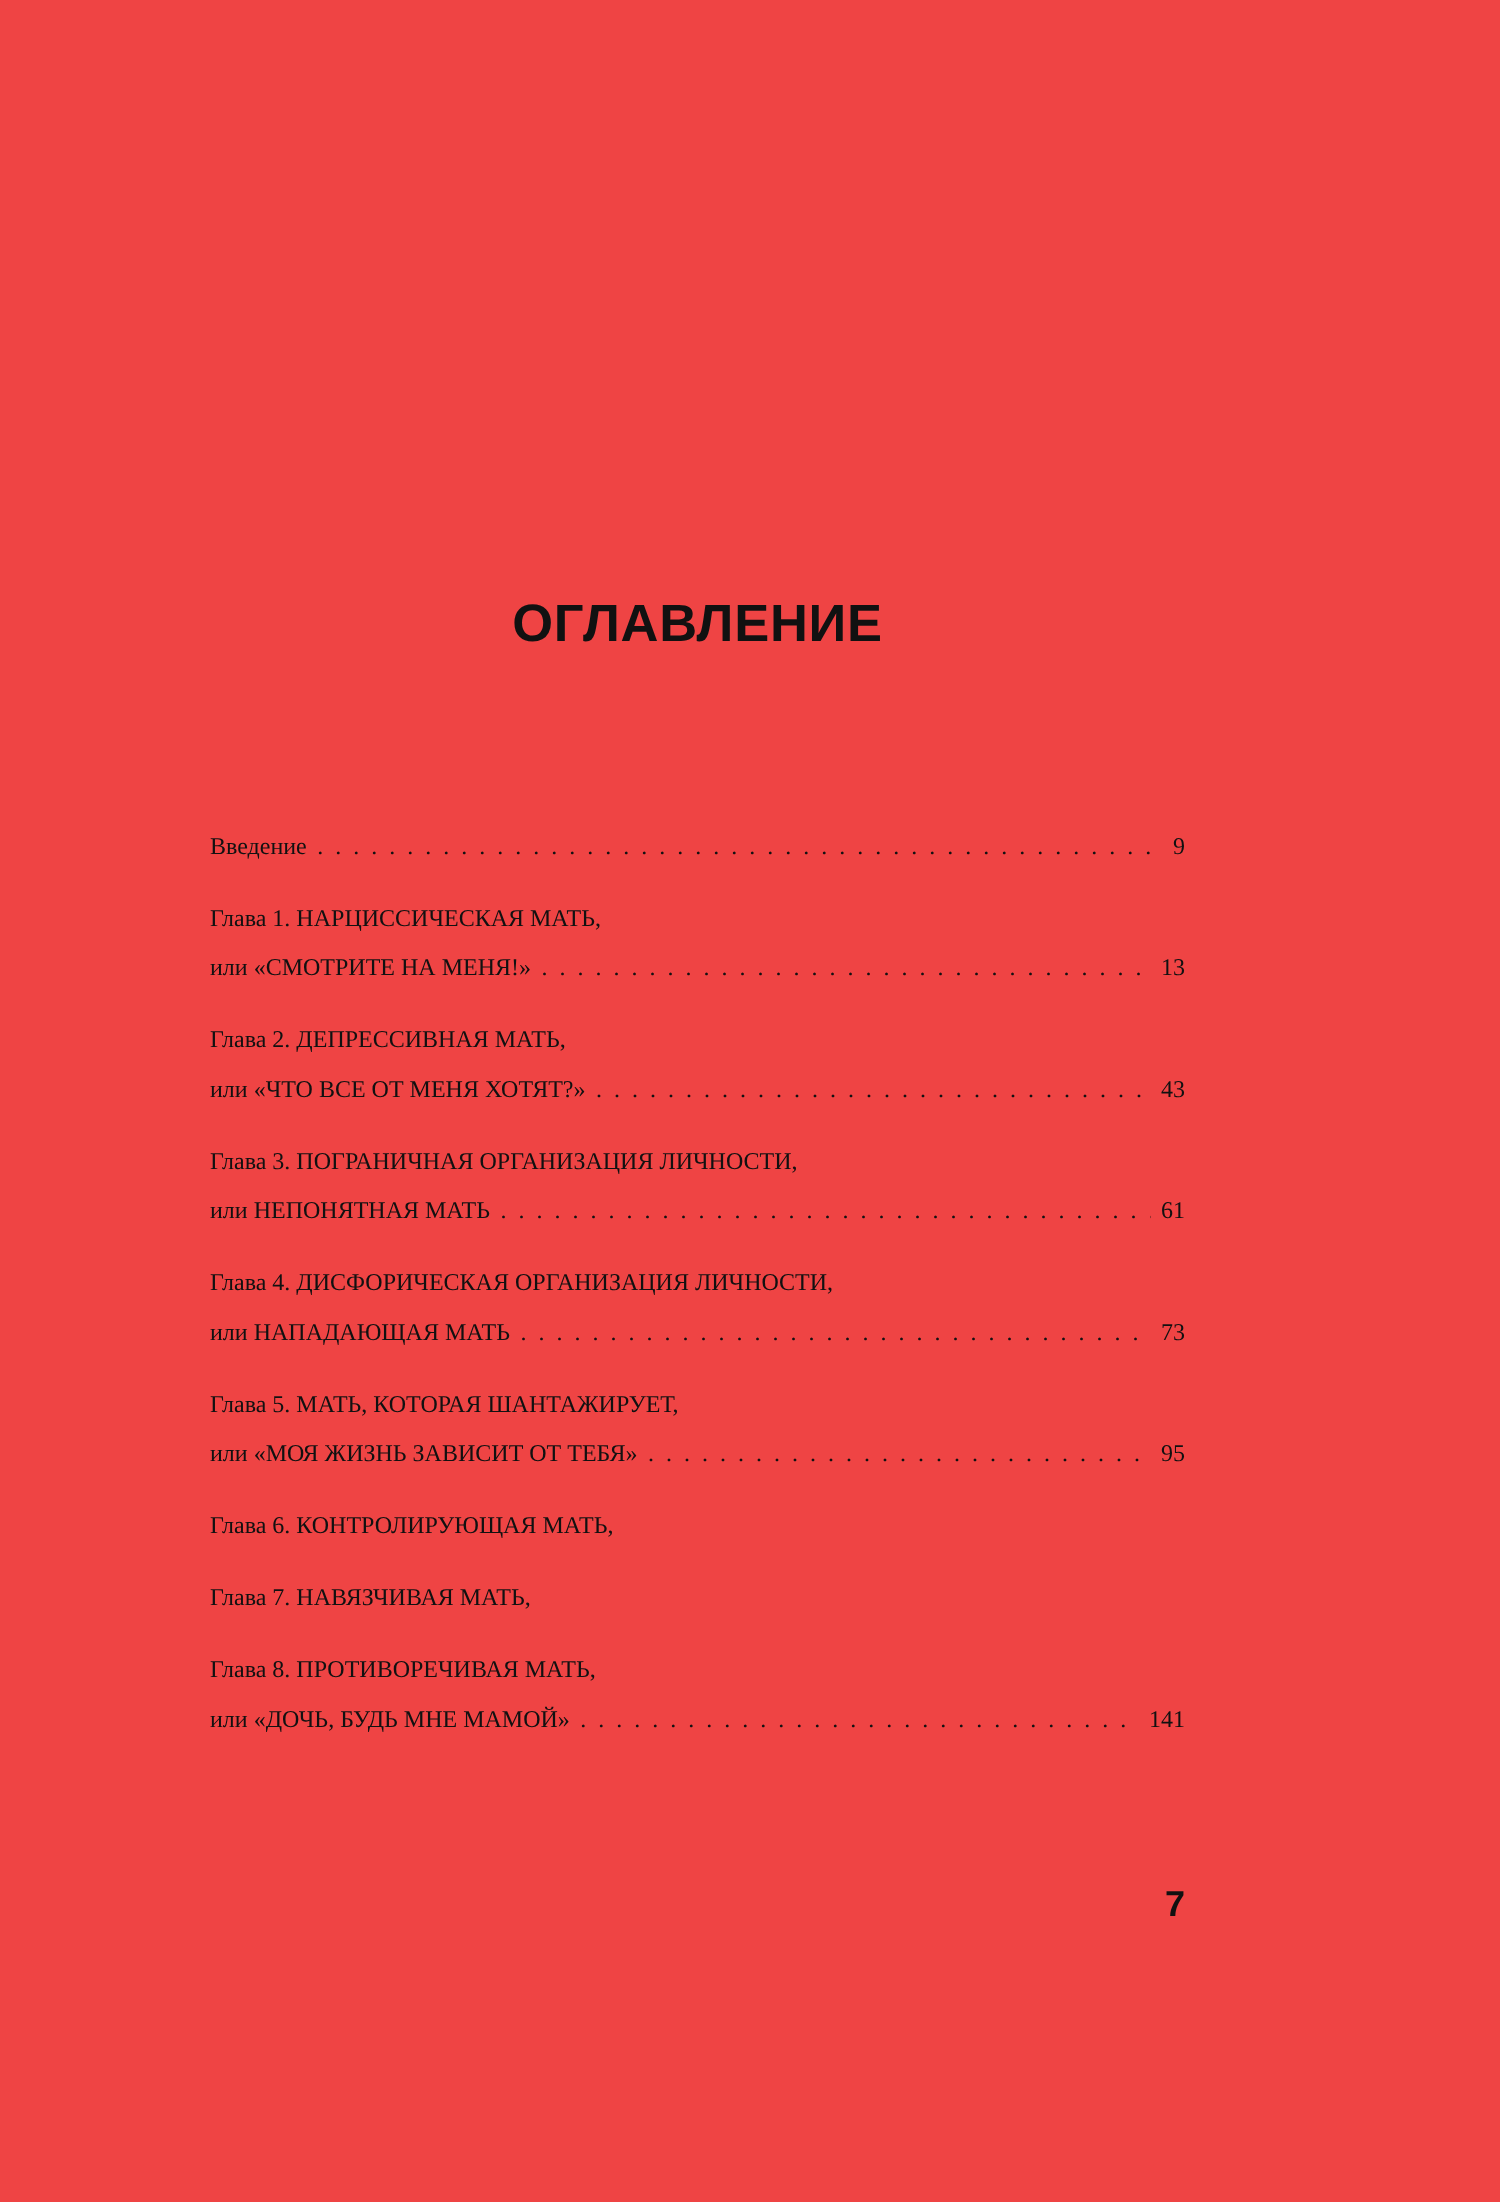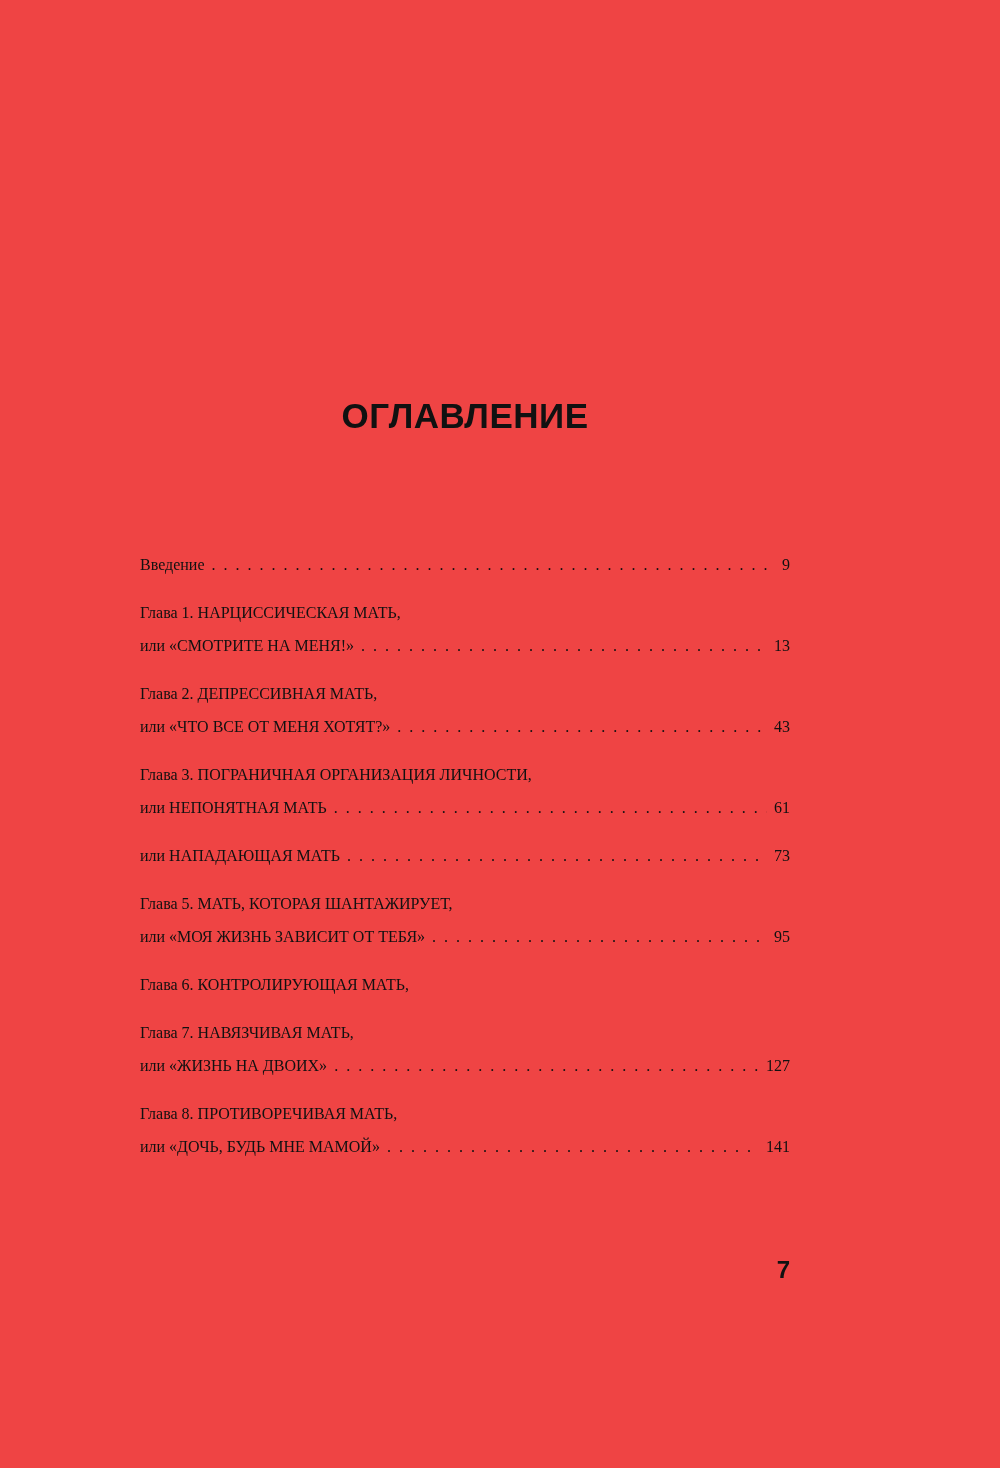--- a/index.html
+++ b/index.html
@@ -116,20 +116,21 @@
       <div class="toc-entry">
         <div class="toc-entry-title">Глава 3. ПОГРАНИЧНАЯ ОРГАНИЗАЦИЯ ЛИЧНОСТИ,</div>
         <div class="toc-last-line">
           <span class="toc-entry-subtitle">или НЕПОНЯТНАЯ МАТЬ</span>
           <span class="dot-leader"></span>
           <span class="toc-page-ref">61</span>
         </div>
       </div>
 
       <div class="toc-entry">
+        <div class="toc-entry-title">Глава 4. ДИСФОРИЧЕСКАЯ ОРГАНИЗАЦИЯ ЛИЧНОСТИ,</div>
         <div class="toc-last-line">
           <span class="toc-entry-subtitle">или НАПАДАЮЩАЯ МАТЬ</span>
           <span class="dot-leader"></span>
           <span class="toc-page-ref">73</span>
         </div>
       </div>
 
       <div class="toc-entry">
         <div class="toc-entry-title">Глава 5. МАТЬ, КОТОРАЯ ШАНТАЖИРУЕТ,</div>
         <div class="toc-last-line">
@@ -138,25 +139,20 @@
           <span class="toc-page-ref">95</span>
         </div>
       </div>
 
       <div class="toc-entry">
         <div class="toc-entry-title">Глава 6. КОНТРОЛИРУЮЩАЯ МАТЬ,</div>
       </div>
 
       <div class="toc-entry">
         <div class="toc-entry-title">Глава 7. НАВЯЗЧИВАЯ МАТЬ,</div>
-        <div class="toc-last-line">
-          <span class="toc-entry-subtitle">или «ЖИЗНЬ НА ДВОИХ»</span>
-          <span class="dot-leader"></span>
-          <span class="toc-page-ref">127</span>
-        </div>
       </div>
 
       <div class="toc-entry">
         <div class="toc-entry-title">Глава 8. ПРОТИВОРЕЧИВАЯ МАТЬ,</div>
         <div class="toc-last-line">
           <span class="toc-entry-subtitle">или «ДОЧЬ, БУДЬ МНЕ МАМОЙ»</span>
           <span class="dot-leader"></span>
           <span class="toc-page-ref">141</span>
         </div>
       </div>

